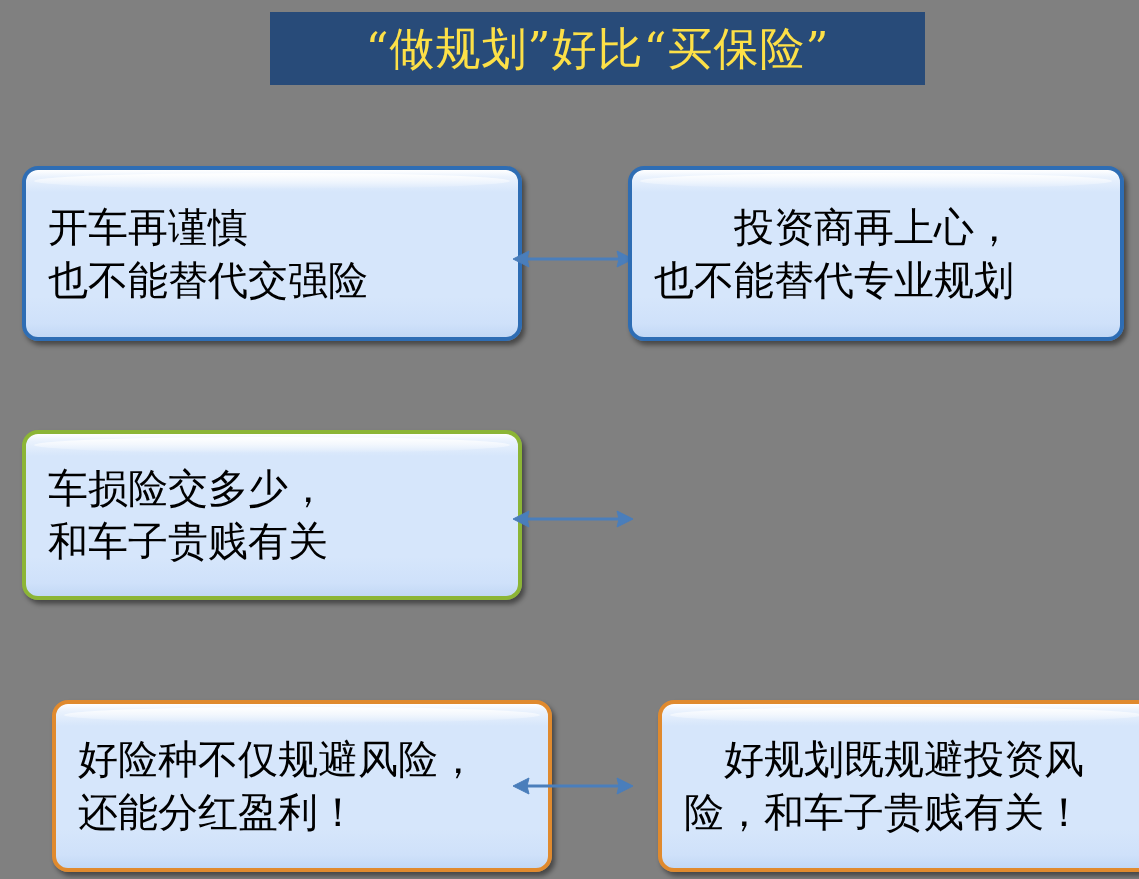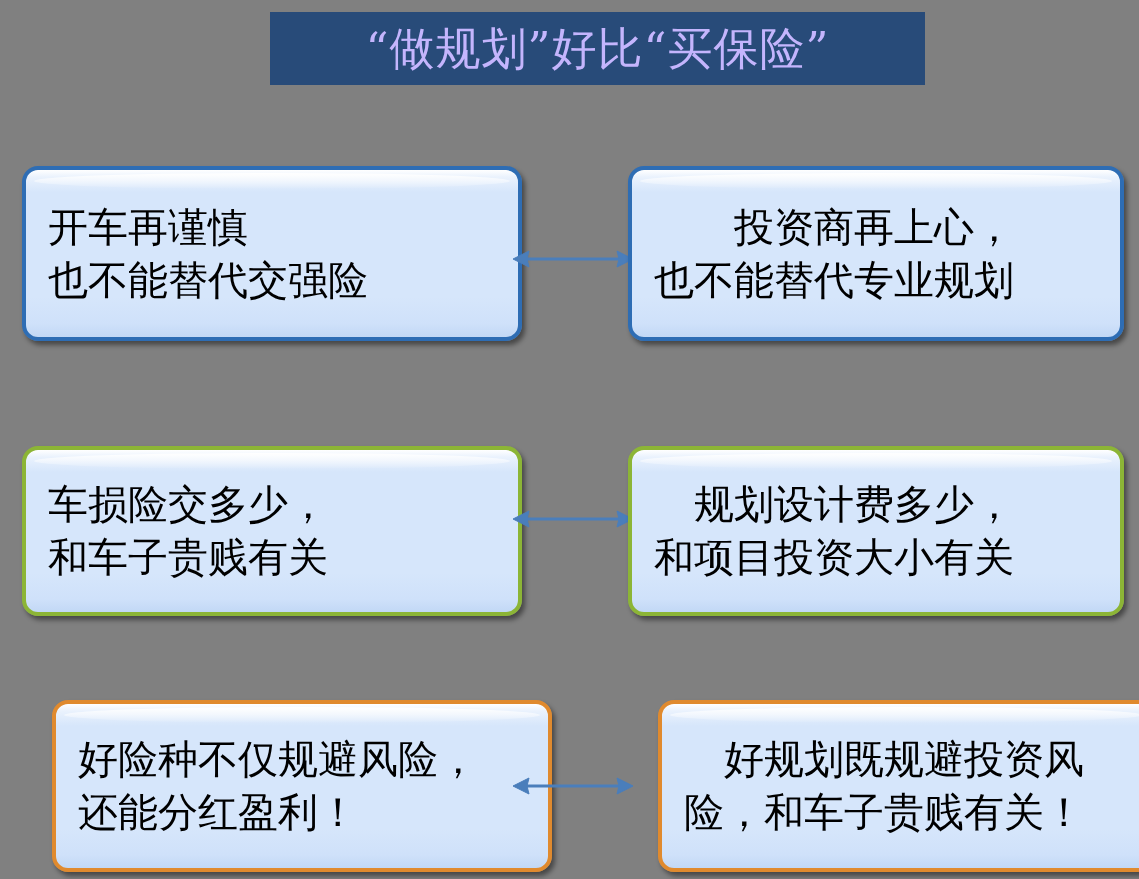--- a/index.html
+++ b/index.html
@@ -28,21 +28,21 @@
     left: 270px;
     top: 12px;
     width: 655px;
     height: 73px;
     background: #284B79;
     display: flex;
     align-items: center;
     justify-content: center;
   }
   .title-text {
-    color: #c4b5fd;
+    color: #fde047;
     font-family: "DejaVu Serif", "Liberation Serif", serif;
     font-size: 45px;
     line-height: 1;
     letter-spacing: 1px;
     white-space: nowrap;
   }
 
   
   .box {
     position: absolute;
@@ -83,21 +83,20 @@
   }
 
   
   .box.blue {
     border: 4px solid #2E6DB4;
     box-shadow: 3px 4px 5px rgba(0,0,0,0.45);
   }
   .box.green {
     border: 4px solid #8CB536;
     box-shadow: 3px 4px 5px rgba(0,0,0,0.45);
-    margin-top: 16px;
   }
   .box.orange {
     border: 4px solid #E08A2E;
     box-shadow: 3px 4px 5px rgba(0,0,0,0.45);
     margin-left: 30px;
   }
 
   
   .col-left  { left: 22px;  width: 500px; }
   .col-right { left: 628px; width: 496px; text-align: right; }
@@ -155,24 +154,20 @@
   <div class="arrow a2">
     <svg width="120" height="28" viewBox="0 0 120 28" xmlns="http://www.w3.org/2000/svg">
       <g stroke="#4A7EBB" fill="#4A7EBB">
         <line x1="12" y1="14" x2="108" y2="14" stroke-width="3"></line>
         <polygon points="0,14 16,6 14,14 16,22"></polygon>
         <polygon points="120,14 104,6 106,14 104,22"></polygon>
       </g>
     </svg>
   </div>
 
-  <div class="box green col-right row2">
-    <span class="box-text">规划设计费多少，
-和项目投资大小有关</span>
-  </div>
 
   <div class="box orange col-left row3">
     <span class="box-text">好险种不仅规避风险，
 还能分红盈利！</span>
   </div>
 
   <div class="arrow a3">
     <svg width="120" height="28" viewBox="0 0 120 28" xmlns="http://www.w3.org/2000/svg">
       <g stroke="#4A7EBB" fill="#4A7EBB">
         <line x1="12" y1="14" x2="108" y2="14" stroke-width="3"></line>

